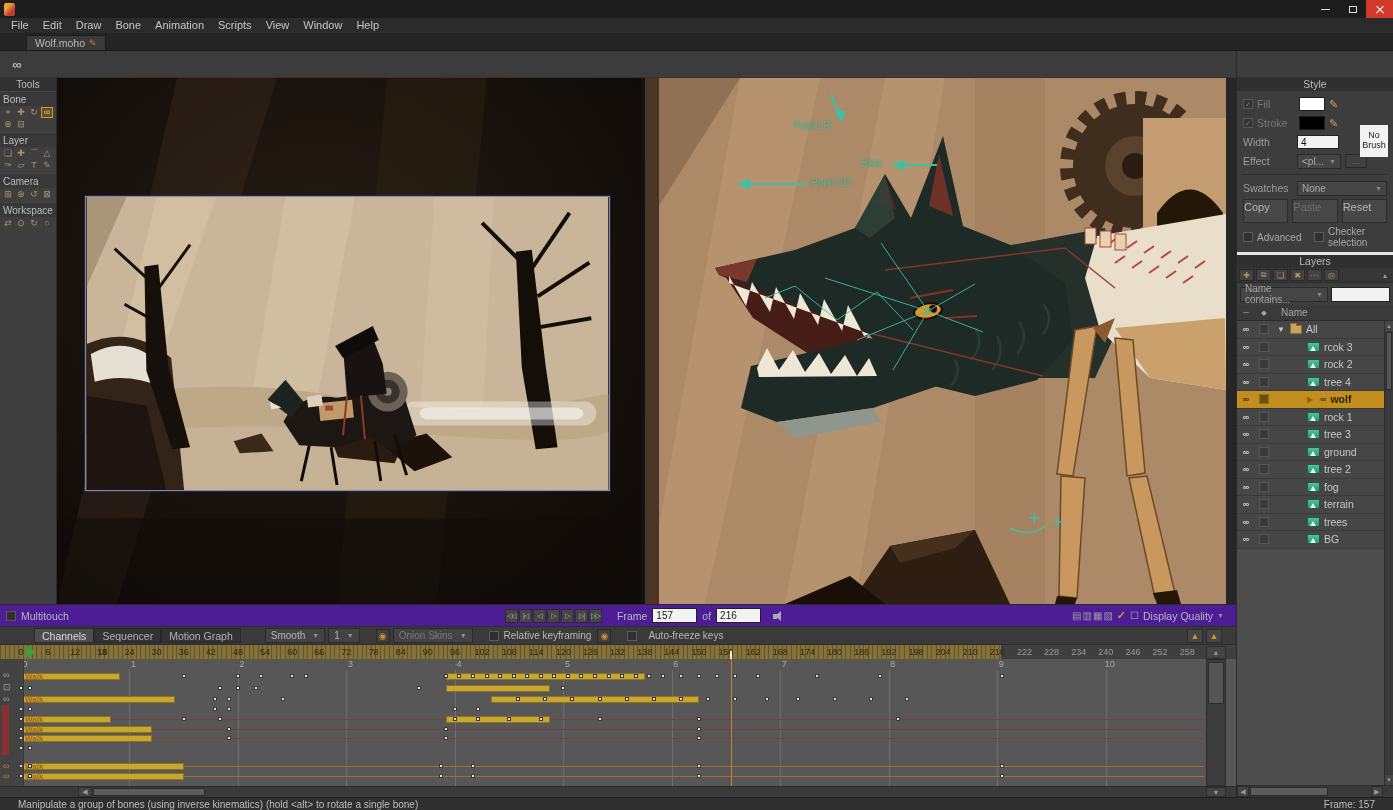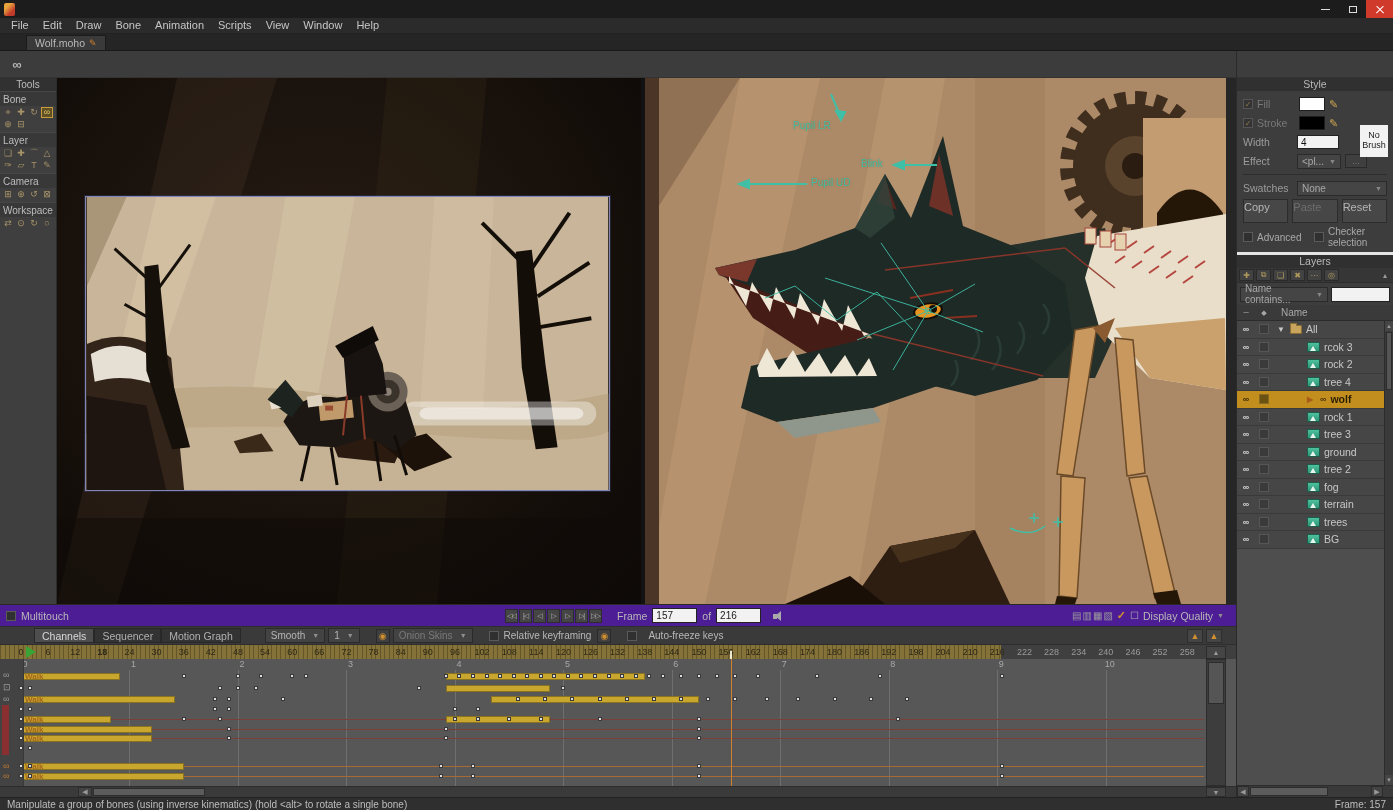--- a/index.html
+++ b/index.html
@@ -150,21 +150,21 @@
 .img-ic::after{content:"";position:absolute;left:2px;bottom:0;border-left:3px solid transparent;border-right:3px solid transparent;border-bottom:5px solid #e8f4ee}
 .folder-ic{width:12px;height:9px;background:#c8a45c;border:1px solid #8a6f34;border-radius:1px;position:relative;flex:0 0 auto}
 .folder-ic::before{content:"";position:absolute;top:-3px;left:-1px;width:5px;height:2px;background:#c8a45c;border:1px solid #8a6f34;border-bottom:none}
 .bone-ic{color:#4a3008;font-size:9px;font-weight:bold}
 .lp-empty{flex:1;background:#4e4e4e}
 .lp-hscroll{height:12px;background:#3a3a3a;border-top:1px solid #2c2c2c;position:relative;flex:0 0 auto}
 .lp-vscroll{position:absolute;right:0;top:66px;bottom:12px;width:9px;background:#3a3a3a;border-left:1px solid #2c2c2c;z-index:3}
 .vs-btn{position:absolute;left:0;right:0;height:10px;background:#454545;color:#999;font-size:6px;text-align:center;line-height:10px}
 .vs-thumb{position:absolute;left:1px;right:1px;top:11px;height:58px;background:#555;border:1px solid #2c2c2c}
 
-.statusbar{height:13px;background:#2f2f2f;border-top:1px solid #222;display:flex;align-items:center;padding:0 7px;justify-content:space-between;font-size:10px;color:#bdbdbd;flex:0 0 auto}
+.statusbar{height:13px;background:#2f2f2f;border-top:1px solid #222;display:flex;align-items:center;padding:0 18px;justify-content:space-between;font-size:10px;color:#bdbdbd;flex:0 0 auto}
 </style>
 </head>
 <body>
 
 <div class="app">
 
   <div class="titlebar">
     <span class="app-icon"></span>
     <span class="win-controls">
       <span class="wc">

